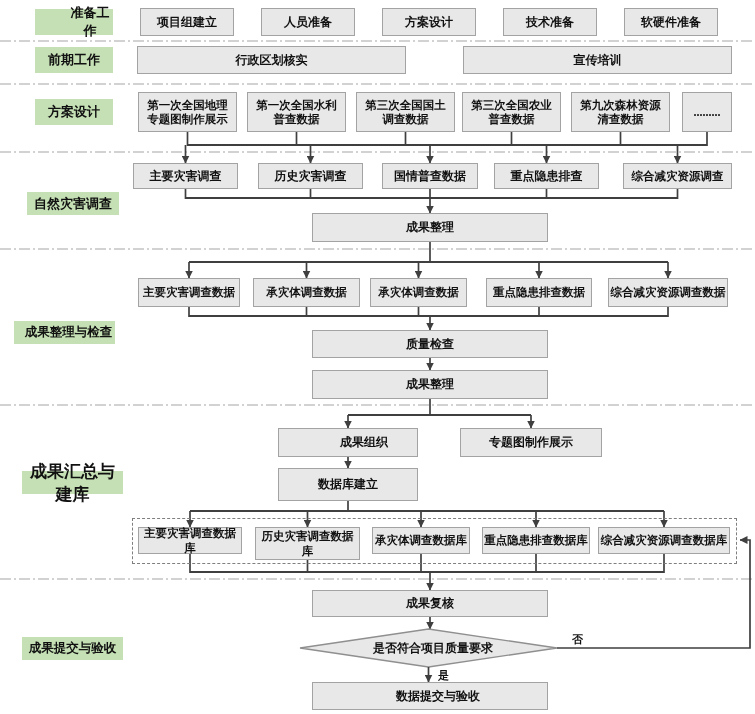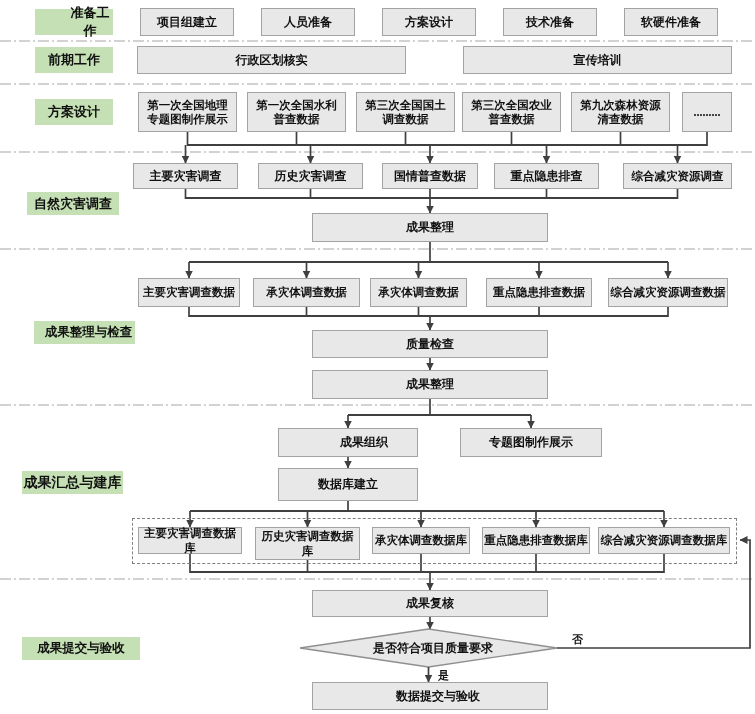--- a/index.html
+++ b/index.html
@@ -111,23 +111,23 @@
 
     <path class="wire" marker-end="url(#ah)" d="M428.5,667 V682"></path>
 
     <path class="wire" marker-end="url(#ah)" d="M557,648 H750 V540 H740"></path>
   </svg>
 
   <div class="glabel" style="left:35px;top:9px;width:78px;height:26px;padding-left:32px;">准备工作</div>
   <div class="glabel" style="left:35px;top:47px;width:78px;height:26px;">前期工作</div>
   <div class="glabel" style="left:35px;top:99px;width:78px;height:26px;">方案设计</div>
   <div class="glabel" style="left:27px;top:192px;width:92px;height:23px;">自然灾害调查</div>
-  <div class="glabel" style="left:34px;top:321px;width:101px;height:23px;font-size:12.5px;padding-left:8px;">成果整理与检查</div>
-  <div class="glabel" style="left:22px;top:471px;width:101px;height:23px;font-size:14px;">成果汇总与建库</div>
-  <div class="glabel" style="left:22px;top:637px;width:118px;height:23px;font-size:12.5px;">成果提交与验收</div>
+  <div class="glabel" style="left:14px;top:321px;width:101px;height:23px;font-size:12.5px;padding-left:8px;">成果整理与检查</div>
+  <div class="glabel" style="left:22px;top:471px;width:101px;height:23px;font-size:17px;">成果汇总与建库</div>
+  <div class="glabel" style="left:22px;top:637px;width:101px;height:23px;font-size:12.5px;">成果提交与验收</div>
 
   <div class="box" style="left:140px;top:8px;width:94px;height:28px;">项目组建立</div>
   <div class="box" style="left:261px;top:8px;width:94px;height:28px;">人员准备</div>
   <div class="box" style="left:382px;top:8px;width:94px;height:28px;">方案设计</div>
   <div class="box" style="left:503px;top:8px;width:94px;height:28px;">技术准备</div>
   <div class="box" style="left:624px;top:8px;width:94px;height:28px;">软硬件准备</div>
 
   <div class="box" style="left:137px;top:46px;width:269px;height:28px;">行政区划核实</div>
   <div class="box" style="left:463px;top:46px;width:269px;height:28px;">宣传培训</div>
 

